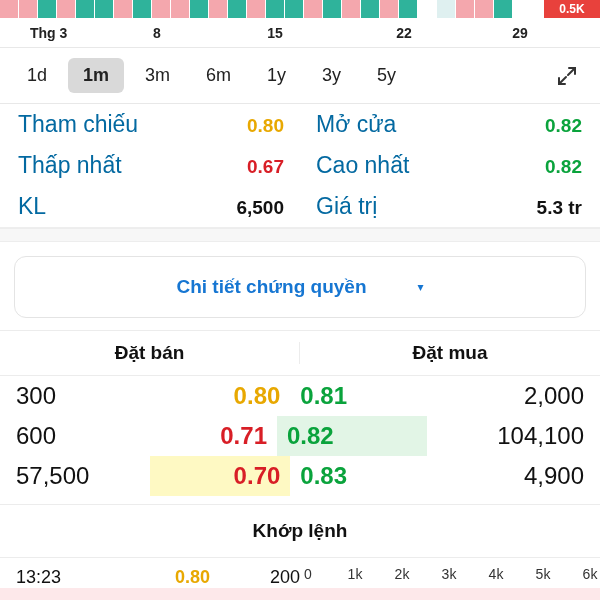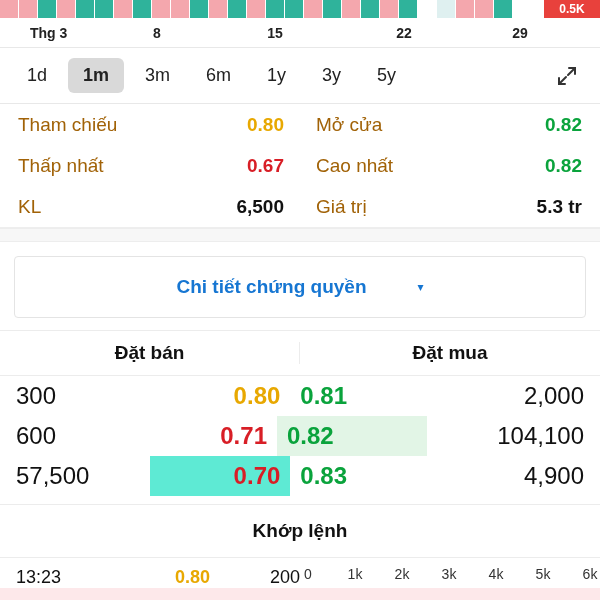--- a/index.html
+++ b/index.html
@@ -108,40 +108,40 @@
     align-items: center;
   }
   .stat-cell {
     flex: 1 1 50%;
     display: flex;
     align-items: baseline;
     justify-content: space-between;
     padding: 0 16px;
   }
   .stat-label {
-    font-size: 19px;
-    color: #a16207;
+    font-size: 23px;
+    color: #0369a1;
   }
   .stat-value {
     font-size: 19px;
     font-weight: 700;
   }
   .v-yellow { color: #e8a801; }
   .v-green  { color: #0aa33c; }
   .v-red    { color: #d81e26; }
   .v-dark   { color: #111; }
 
   .gap { height: 14px; background: #f7f7f7; border-top: 1px solid #ededed; border-bottom:1px solid #ededed;}
 
   
   .detail-card {
     margin: 14px 14px 0 14px;
     height: 62px;
     border: 1px solid #e4e4e4;
-    border-radius: 4px;
+    border-radius: 12px;
     display: flex;
     align-items: center;
     justify-content: center;
     background: #fff;
     cursor: pointer;
     gap: 44px;
   }
   .detail-text {
     font-size: 19px;
     color: #1676d2;
@@ -193,21 +193,21 @@
     padding-right: 10px;
     font-weight: 700;
   }
   .ob-price-right {
     flex: 0 0 150px;
     display: flex;
     align-items: center;
     padding-left: 10px;
     font-weight: 700;
   }
-  .hl-pink { background: #5eead4; }
+  .hl-pink { background: #fef9c3; }
   .hl-green { background: #e2f5e6; }
 
   
   .kl-head {
     border-top: 1px solid #ececec;
     border-bottom: 1px solid #ececec;
     height: 54px;
     display: flex;
     align-items: center;
     justify-content: center;

